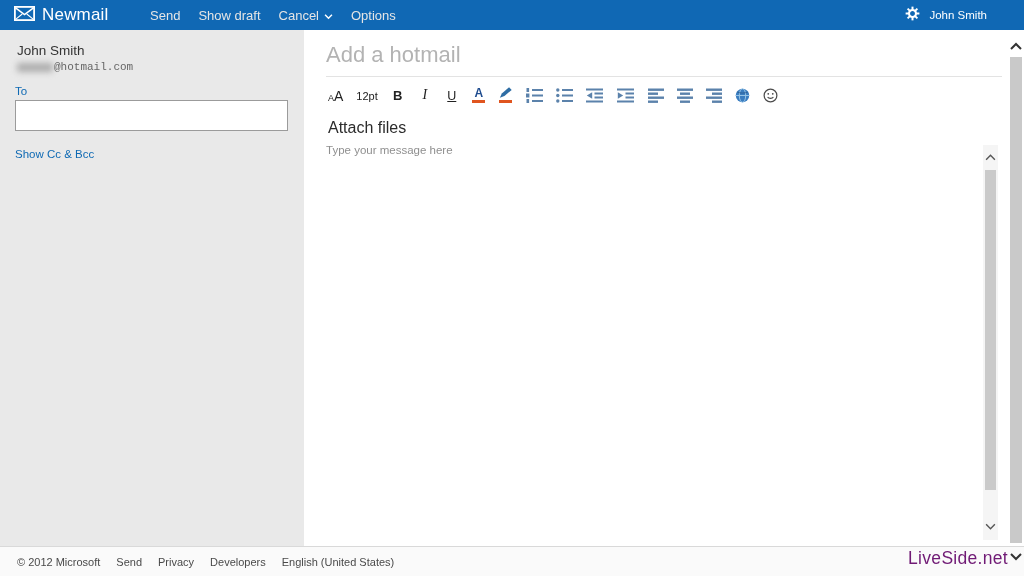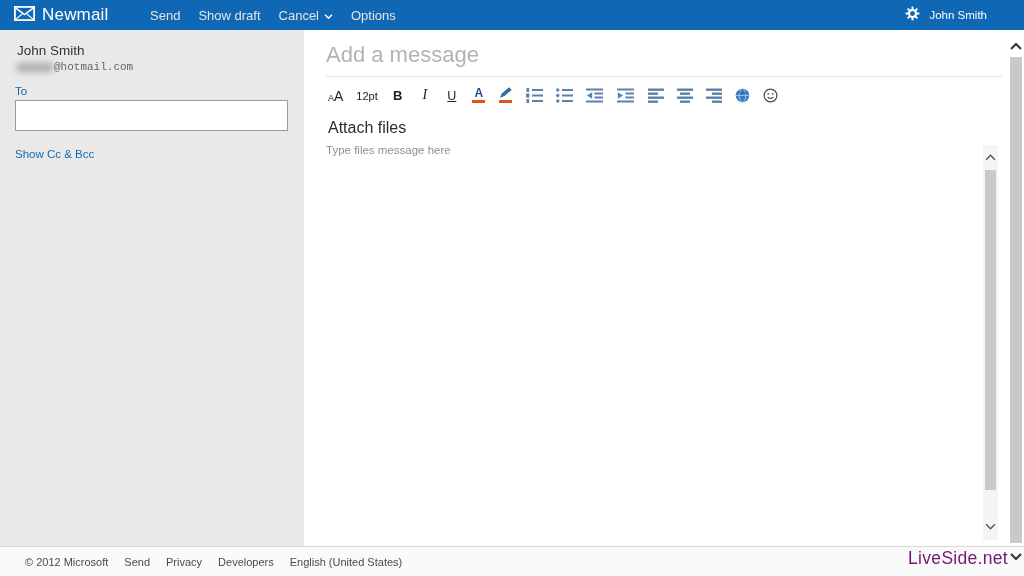--- a/index.html
+++ b/index.html
@@ -50,21 +50,21 @@
   .msg-scrollbar .sb-up   { position:absolute; top:4px; left:0; width:15px; height:16px; display:flex; align-items:center; justify-content:center; cursor:pointer; }
   .msg-scrollbar .sb-thumb{ position:absolute; top:25px; left:2px; width:11px; height:320px; background:#cacaca; cursor:pointer; }
   .msg-scrollbar .sb-down { position:absolute; bottom:6px; left:0; width:15px; height:16px; display:flex; align-items:center; justify-content:center; cursor:pointer; }
 
   .page-scrollbar { position:absolute; left:1007px; top:30px; width:17px; height:546px; }
   .page-scrollbar .sb-up   { position:absolute; top:8px; left:0; width:17px; height:16px; display:flex; align-items:center; justify-content:center; cursor:pointer; }
   .page-scrollbar .sb-thumb{ position:absolute; top:27px; left:3px; width:12px; height:486px; background:#c9c9c9; cursor:pointer; }
   .page-scrollbar .sb-down { position:absolute; top:519px; left:0; width:17px; height:16px; display:flex; align-items:center; justify-content:center; cursor:pointer; }
 
   
-  .footer { position:absolute; left:0; top:546px; width:1024px; height:30px; background:#fafafa; border-top:1px solid #d9d9d9; display:flex; align-items:center; padding-left:25px; gap:16px; }
+  .footer { position:absolute; left:0; top:546px; width:1024px; height:30px; background:#fafafa; border-top:1px solid #d9d9d9; display:flex; align-items:center; padding-left:17px; gap:16px; }
   .footer span { font-size:11px; color:#4a4a4a; white-space:nowrap; }
   .footer .f-link { cursor:pointer; }
 
   .watermark { position:absolute; right:16px; top:548px; font-size:17.5px; color:#701a75; letter-spacing:.3px; }
 </style>
 </head>
 <body>
 
 <div id="screen">
 
@@ -123,21 +123,21 @@
     <div class="sender-email">
       <span class="redacted"></span>
       <span>@hotmail.com</span>
     </div>
     <div class="to-label">To</div>
     <input class="to-input" type="text" value="" style="">
     <div class="cc-link">Show Cc &amp; Bcc</div>
   </div>
 
   <div class="main">
-    <div class="subject">Add a message</div>
+    <div class="subject">Add a hotmail</div>
     <div class="subject-divider"></div>
 
     <div class="toolbar">
       <span class="tb tb-fontfam">
         <span class="a1">A</span>
           <span class="a2">A</span>
       </span>
       <span class="tb tb-size">12pt</span>
       <span class="tb tb-bold">B</span>
       <span class="tb tb-italic">I</span>
@@ -257,21 +257,21 @@
             <circle cx="8" cy="8" r="6.8" fill="none" stroke="#4a4a4a" stroke-width="1.3"></circle>
             <circle cx="5.6" cy="6.2" r="0.95" fill="#4a4a4a"></circle>
               <circle cx="10.4" cy="6.2" r="0.95" fill="#4a4a4a"></circle>
             <path d="M4.9 9.6c1.2 1.9 5 1.9 6.2 0" fill="none" stroke="#4a4a4a" stroke-width="1.2"></path>
           </svg>
         </span>
       </span>
     </div>
 
     <div class="attach-btn">Attach files</div>
-    <div class="body-placeholder">Type files message here</div>
+    <div class="body-placeholder">Type your message here</div>
   </div>
 
   <div class="footer">
     <span>© 2012 Microsoft</span>
     <span class="f-link">Send</span>
     <span class="f-link">Privacy</span>
     <span class="f-link">Developers</span>
     <span class="f-link">English (United States)</span>
   </div>
 

